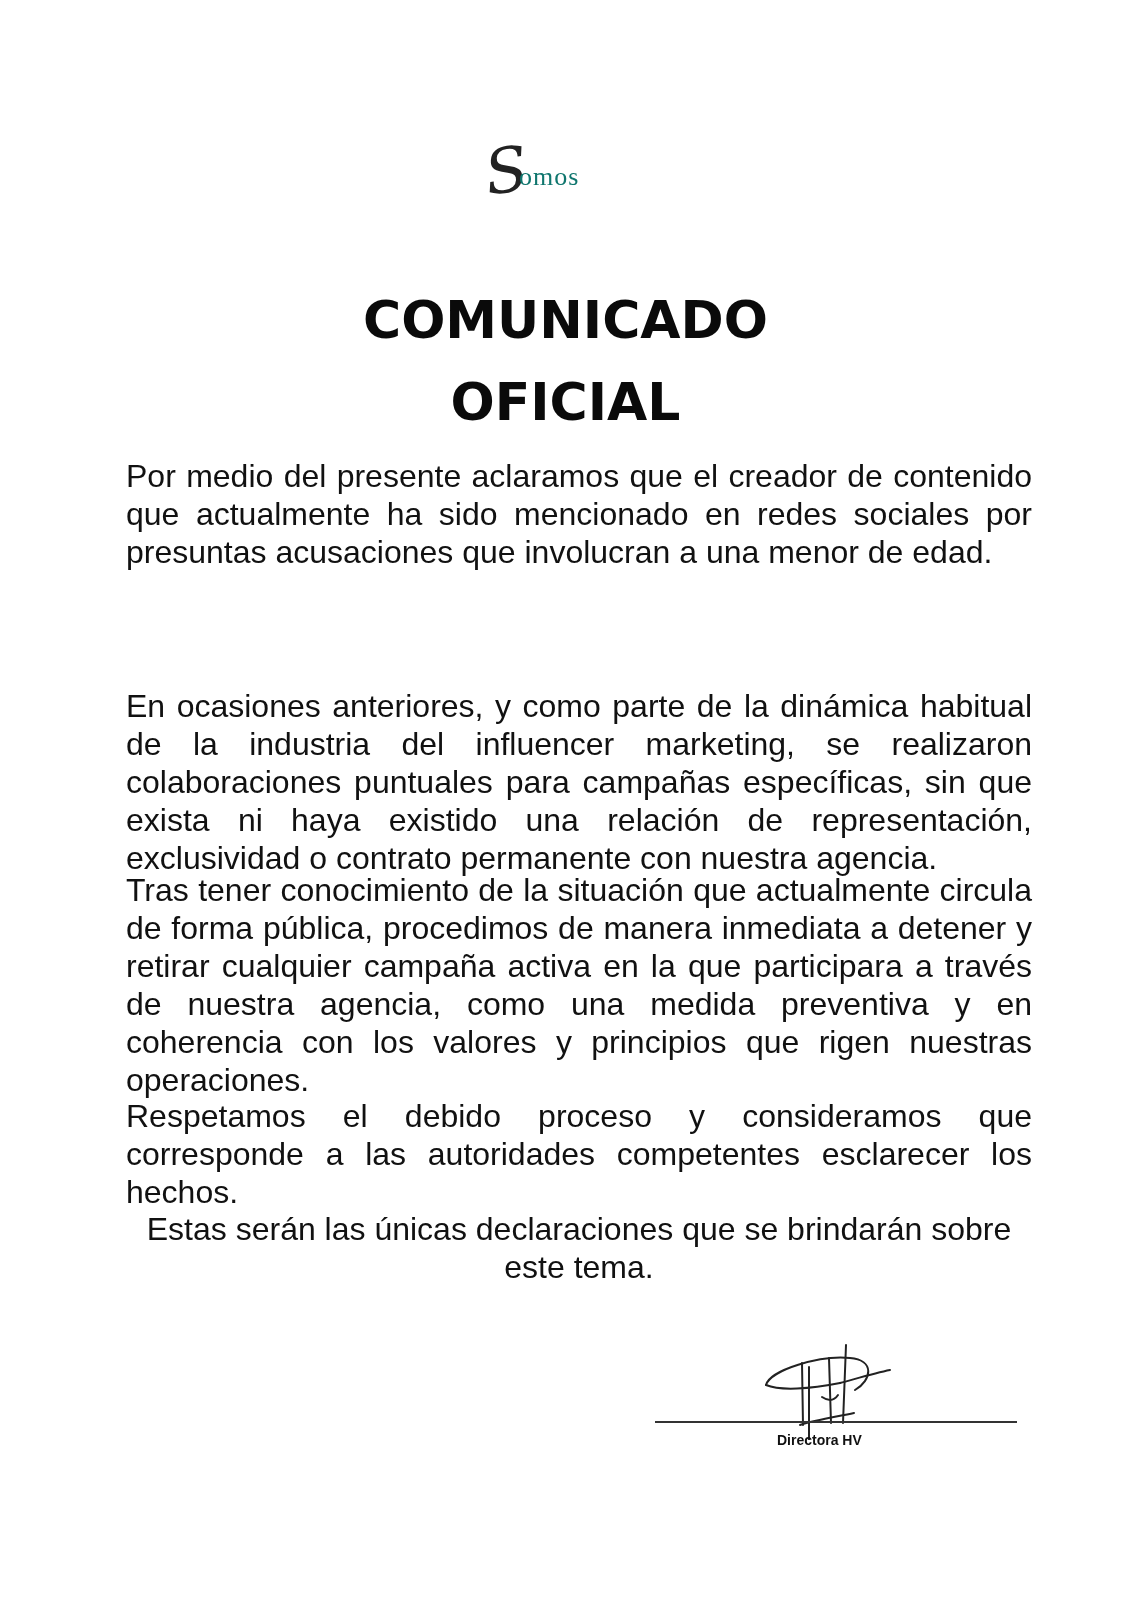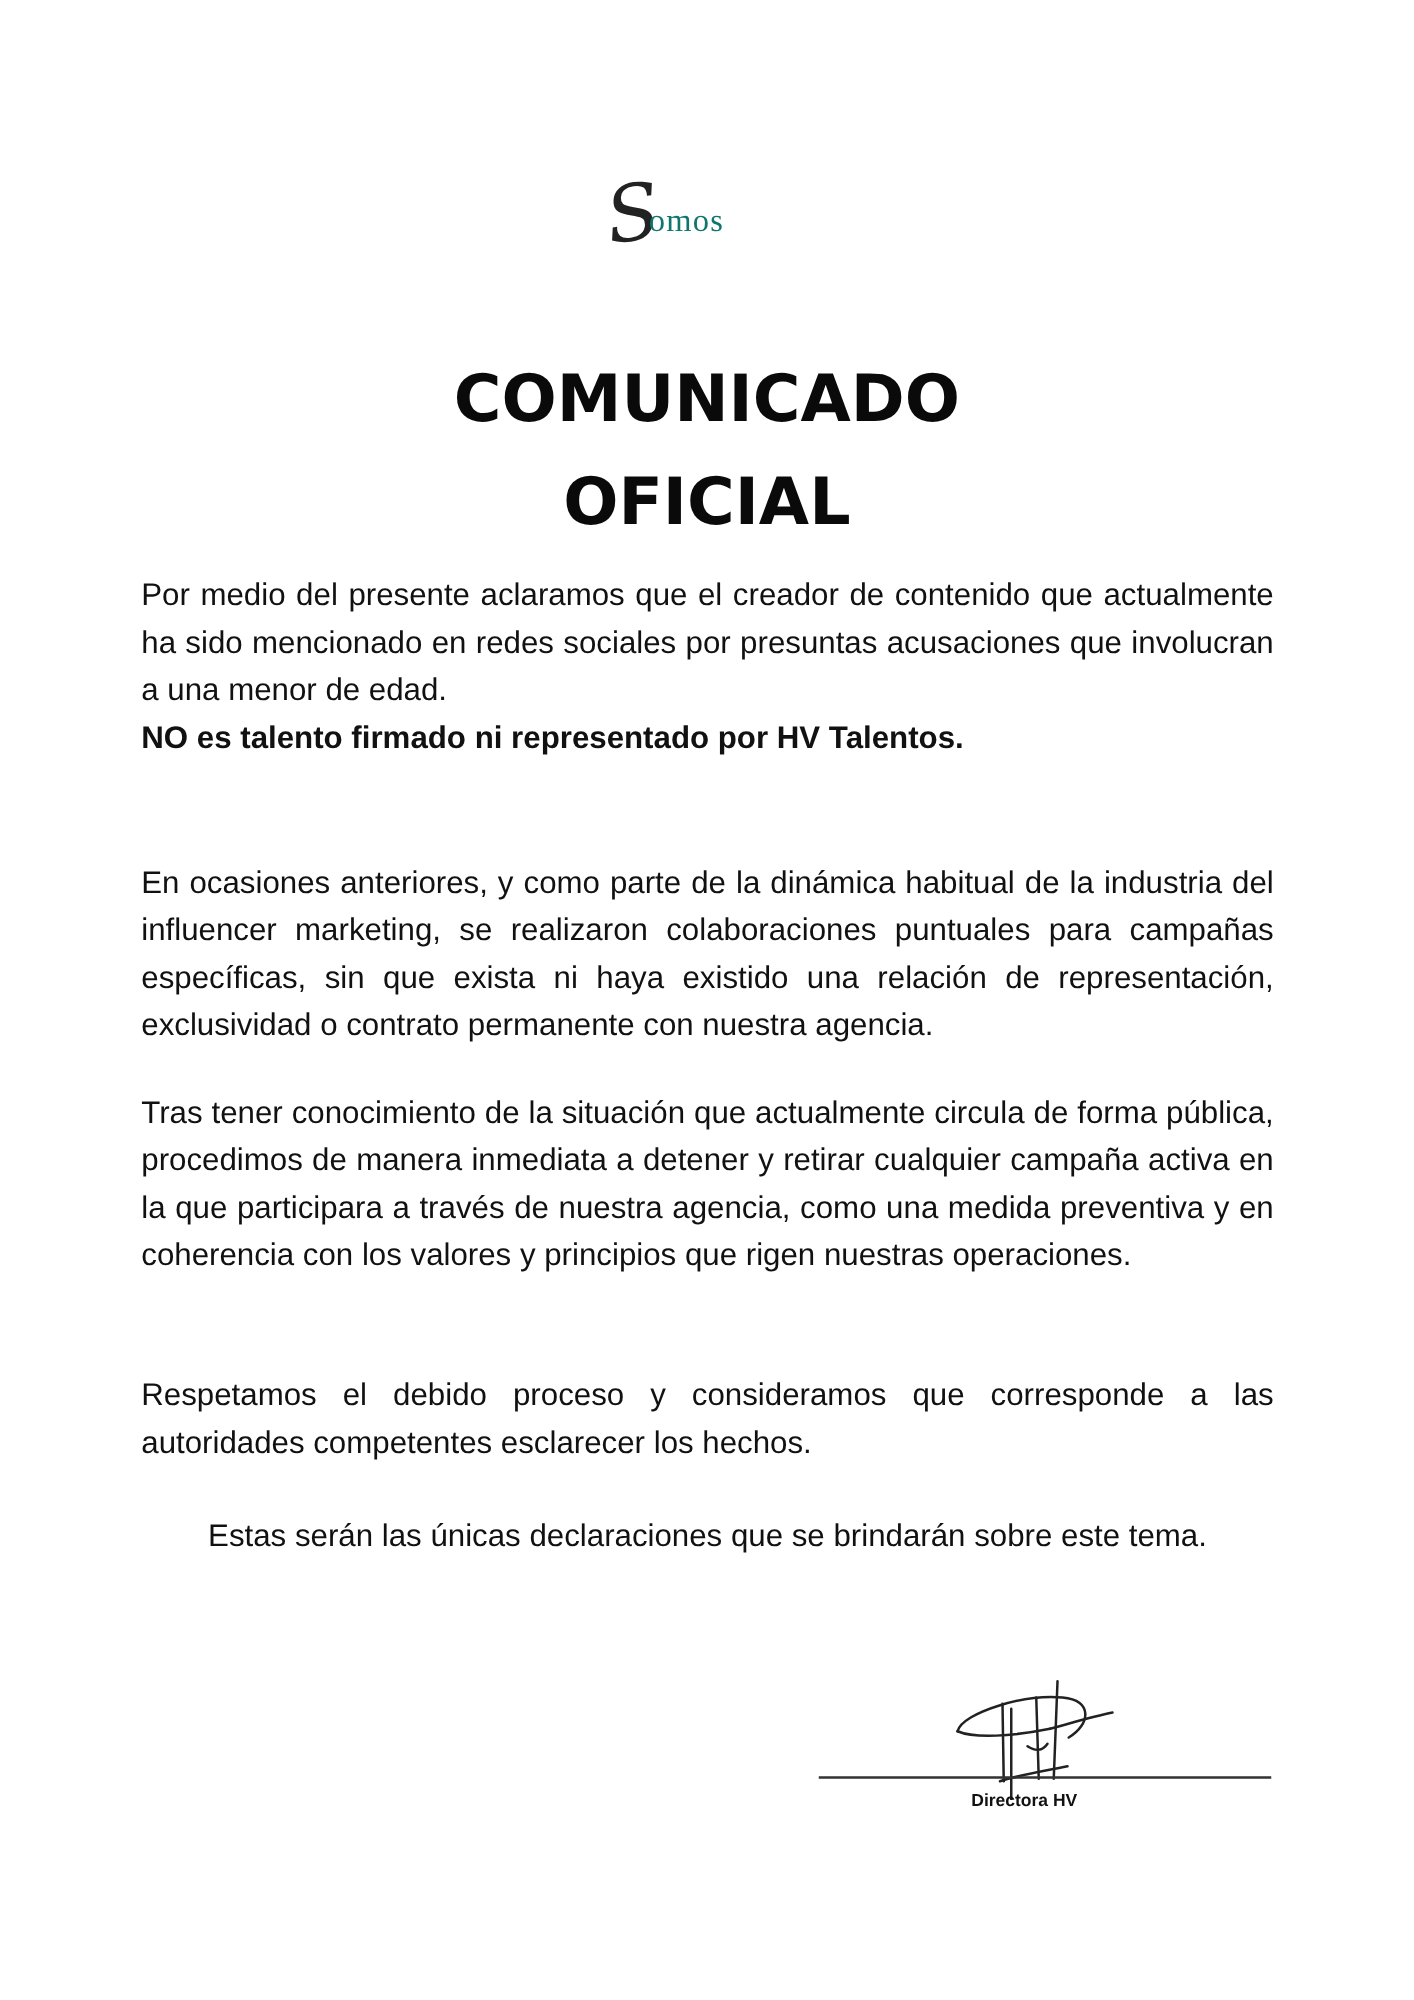--- a/index.html
+++ b/index.html
@@ -4,41 +4,40 @@
   <style>
     html, body { margin:0; padding:0; background:#ffffff; }
     body { width:1131px; height:1600px; position:relative; overflow:hidden; color:#000; }
     .logo { position:absolute; left:485px; top:140px; width:160px; height:115px; }
     .logo .s { position:absolute; left:0; top:0; font-family:"DejaVu Serif", serif; font-style:italic; font-size:62px; color:#222; line-height:1; transform:rotate(-8deg); }
     .logo .omos { position:absolute; left:34px; top:22px; font-family:"Liberation Serif", serif; font-size:26px; color:#0f766e; letter-spacing:1px; }
     .logo .hv { position:absolute; left:28px; top:36px; font-family:"Liberation Serif", serif; font-size:72px; color:#111; line-height:1; letter-spacing:2px; }
     .title { position:absolute; left:0; width:1131px; text-align:center; font-family:"DejaVu Sans", sans-serif; font-weight:bold; font-size:52px; letter-spacing:0px; color:#0a0a0a; }
     .t1 { top:290px; }
     .t2 { top:372px; }
-    .body { position:absolute; left:113px; width:906px; font-family:"Liberation Sans", sans-serif; font-size:25px; line-height:38px; color:#111; text-align:justify; }
+    .body { position:absolute; left:126px; width:906px; font-family:"Liberation Sans", sans-serif; font-size:32px; line-height:38px; color:#111; text-align:justify; }
     .p { margin:0; }
     .bold { font-weight:bold; }
     .sig-line { position:absolute; left:655px; top:1421px; width:362px; height:2px; background:#333; }
     .sig { position:absolute; left:760px; top:1325px; }
     .sig-label { position:absolute; left:777px; top:1432px; font-family:"Liberation Sans", sans-serif; font-weight:bold; font-size:14px; color:#111; }
   </style>
 </head>
 <body>
 
 <div class="logo">
   <span class="s">S</span>
   <span class="omos">omos</span>
 </div>
 
 <div class="title t1">COMUNICADO</div>
 <div class="title t2">OFICIAL</div>
 
 <div class="body" style="top:457px;">
   <p class="p">Por medio del presente aclaramos que el creador de contenido que actualmente ha sido mencionado en redes sociales por presuntas acusaciones que involucran a una menor de edad.</p>
-  <p class="p bold" style="text-align:left;">NO es talento firmado ni representado por HV Talentos.</p>
 </div>
 
 <div class="body" style="top:645px;margin-top:42px;">
   <p class="p">En ocasiones anteriores, y como parte de la dinámica habitual de la industria del influencer marketing, se realizaron colaboraciones puntuales para campañas específicas, sin que exista ni haya existido una relación de representación, exclusividad o contrato permanente con nuestra agencia.</p>
 </div>
 
 <div class="body" style="top:871px;">
   <p class="p">Tras tener conocimiento de la situación que actualmente circula de forma pública, procedimos de manera inmediata a detener y retirar cualquier campaña activa en la que participara a través de nuestra agencia, como una medida preventiva y en coherencia con los valores y principios que rigen nuestras operaciones.</p>
 </div>
 

